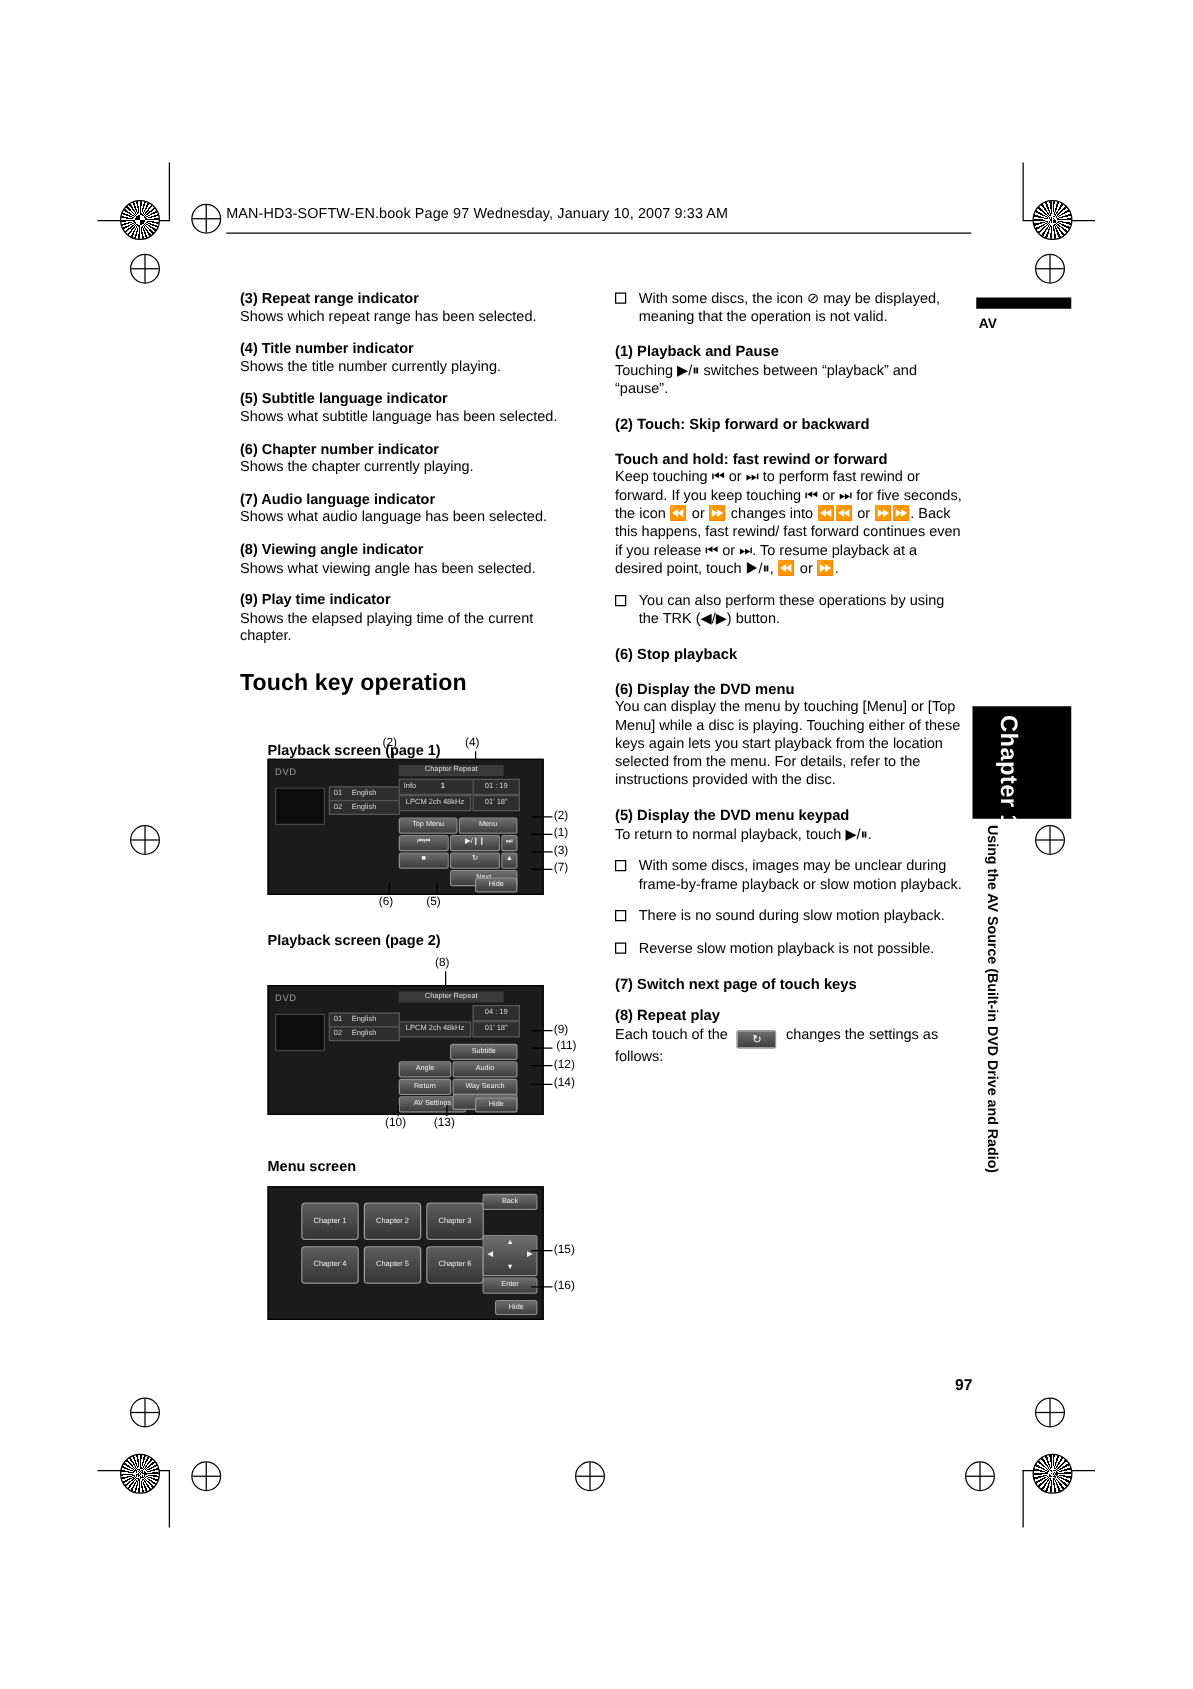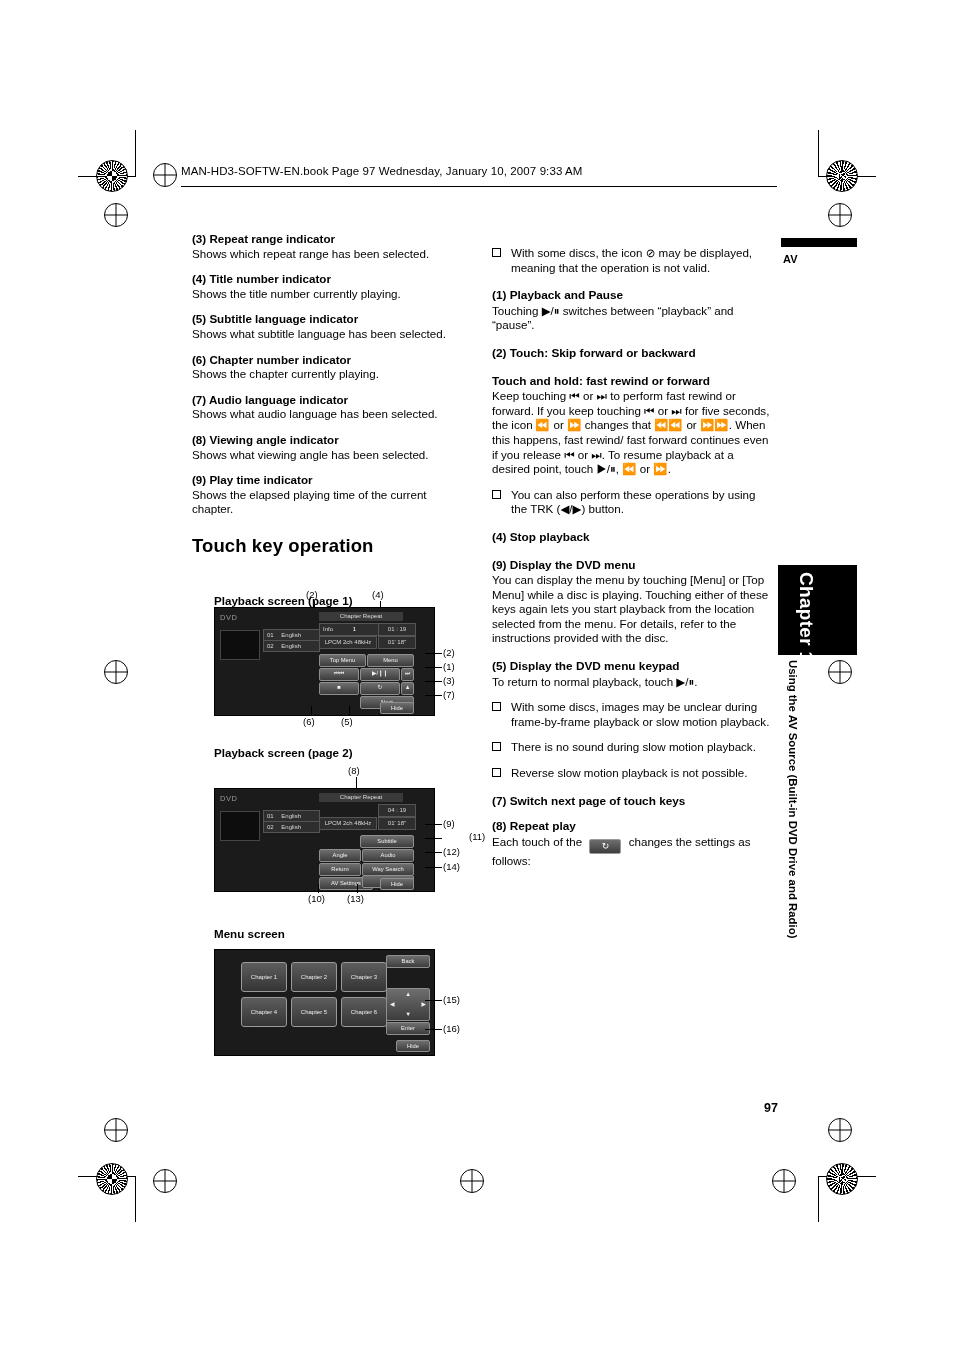--- a/index.html
+++ b/index.html
@@ -213,21 +213,21 @@
       <div class="keywide" style="left:147px;top:60px;width:50px;height:11px;line-height:11px;">Audio</div>
       <div class="keywide" style="left:104px;top:74px;width:40px;height:11px;line-height:11px;">Return</div>
       <div class="keywide" style="left:147px;top:74px;width:50px;height:11px;line-height:11px;">Way Search</div>
       <div class="keywide" style="left:104px;top:88px;width:52px;height:11px;line-height:11px;">AV Settings</div>
       <div class="keywide" style="left:147px;top:86px;width:50px;height:11px;line-height:11px;">Back</div>
       <div class="keywide" style="left:165px;top:89px;width:32px;height:10px;line-height:10px;">Hide</div>
     </div>
   </div>
 
   <div class="callout" style="left:443px;top:818px;">(9)</div>
-  <div class="callout" style="left:469px;top:831px;">(11)</div>
+  <div class="callout" style="left:445px;top:831px;">(11)</div>
   <div class="callout" style="left:443px;top:846px;">(12)</div>
   <div class="callout" style="left:443px;top:861px;">(14)</div>
   <div class="leader" style="left:425px;top:824px;width:17px;"></div>
   <div class="leader" style="left:425px;top:838px;width:17px;"></div>
   <div class="leader" style="left:425px;top:852px;width:17px;"></div>
   <div class="leader" style="left:425px;top:867px;width:17px;"></div>
 
   <div class="callout" style="left:308px;top:893px;">(10)</div>
   <div class="callout" style="left:347px;top:893px;">(13)</div>
   <div class="leader v" style="left:318px;top:884px;height:9px;width:1px;"></div>
@@ -270,41 +270,41 @@
     </div>
   </div>
 
   <div class="callout" style="left:443px;top:994px;">(15)</div>
   <div class="callout" style="left:443px;top:1023px;">(16)</div>
   <div class="leader" style="left:425px;top:1000px;width:17px;"></div>
   <div class="leader" style="left:425px;top:1029px;width:17px;"></div>
 
   <div class="col right">
 
-    <div class="note" style="margin-top:14px;">
+    <div class="note" style="margin-top:0;">
       <span class="sq"></span>
       <span>With some discs, the icon ⊘ may be displayed, meaning that the operation is not valid.</span>
     </div>
 
     <div class="sub-head">(1) Playback and Pause</div>
     <div class="p">Touching ▶/⏸ switches between “playback” and “pause”.</div>
 
     <div class="sub-head">(2) Touch: Skip forward or backward</div>
 
     <div class="sub-head">Touch and hold: fast rewind or forward</div>
-    <div class="p">Keep touching ⏮ or ⏭ to perform fast rewind or forward. If you keep touching ⏮ or ⏭ for five seconds, the icon ⏪ or ⏩ changes that ⏪⏪ or ⏩⏩. When this happens, fast rewind/ fast forward continues even if you release ⏮ or ⏭. To resume playback at a desired point, touch ▶/⏸, ⏪ or ⏩.</div>
+    <div class="p">Keep touching ⏮ or ⏭ to perform fast rewind or forward. If you keep touching ⏮ or ⏭ for five seconds, the icon ⏪ or ⏩ changes into ⏪⏪ or ⏩⏩. Back this happens, fast rewind/ fast forward continues even if you release ⏮ or ⏭. To resume playback at a desired point, touch ▶/⏸, ⏪ or ⏩.</div>
 
     <div class="note">
       <span class="sq"></span>
       <span>You can also perform these operations by using the TRK (◀/▶) button.</span>
     </div>
 
-    <div class="sub-head">(4) Stop playback</div>
-
-    <div class="sub-head">(9) Display the DVD menu</div>
+    <div class="sub-head">(6) Stop playback</div>
+
+    <div class="sub-head">(6) Display the DVD menu</div>
     <div class="p">You can display the menu by touching [Menu] or [Top Menu] while a disc is playing. Touching either of these keys again lets you start playback from the location selected from the menu. For details, refer to the instructions provided with the disc.</div>
 
     <div class="sub-head">(5) Display the DVD menu keypad</div>
 
     <div class="p">To return to normal playback, touch ▶/⏸.</div>
 
     <div class="note">
       <span class="sq"></span>
       <span>With some discs, images may be unclear during frame-by-frame playback or slow motion playback.</span>
     </div>

